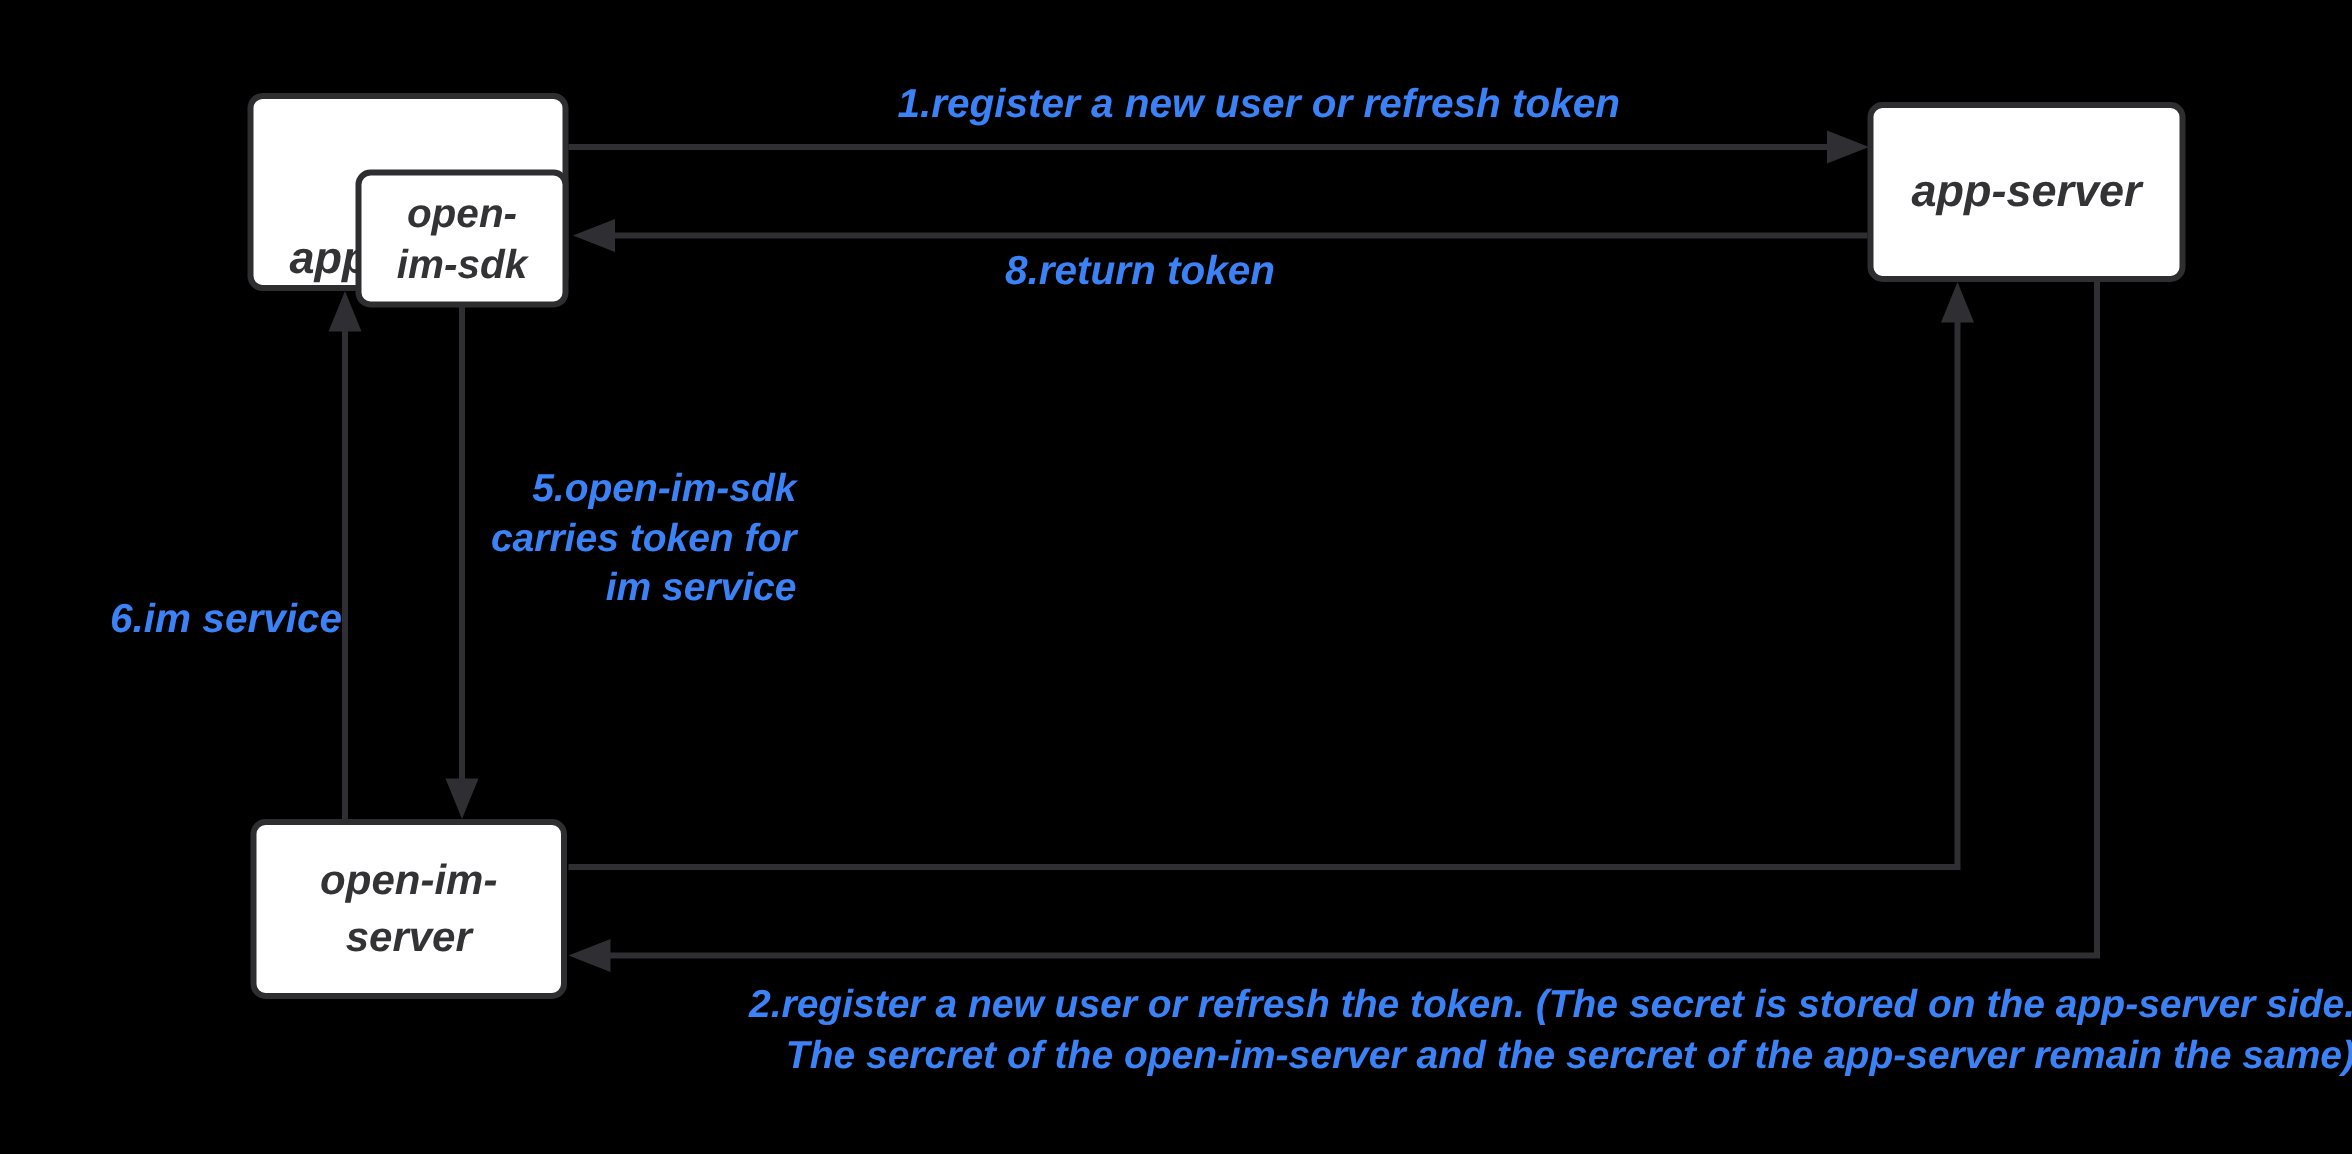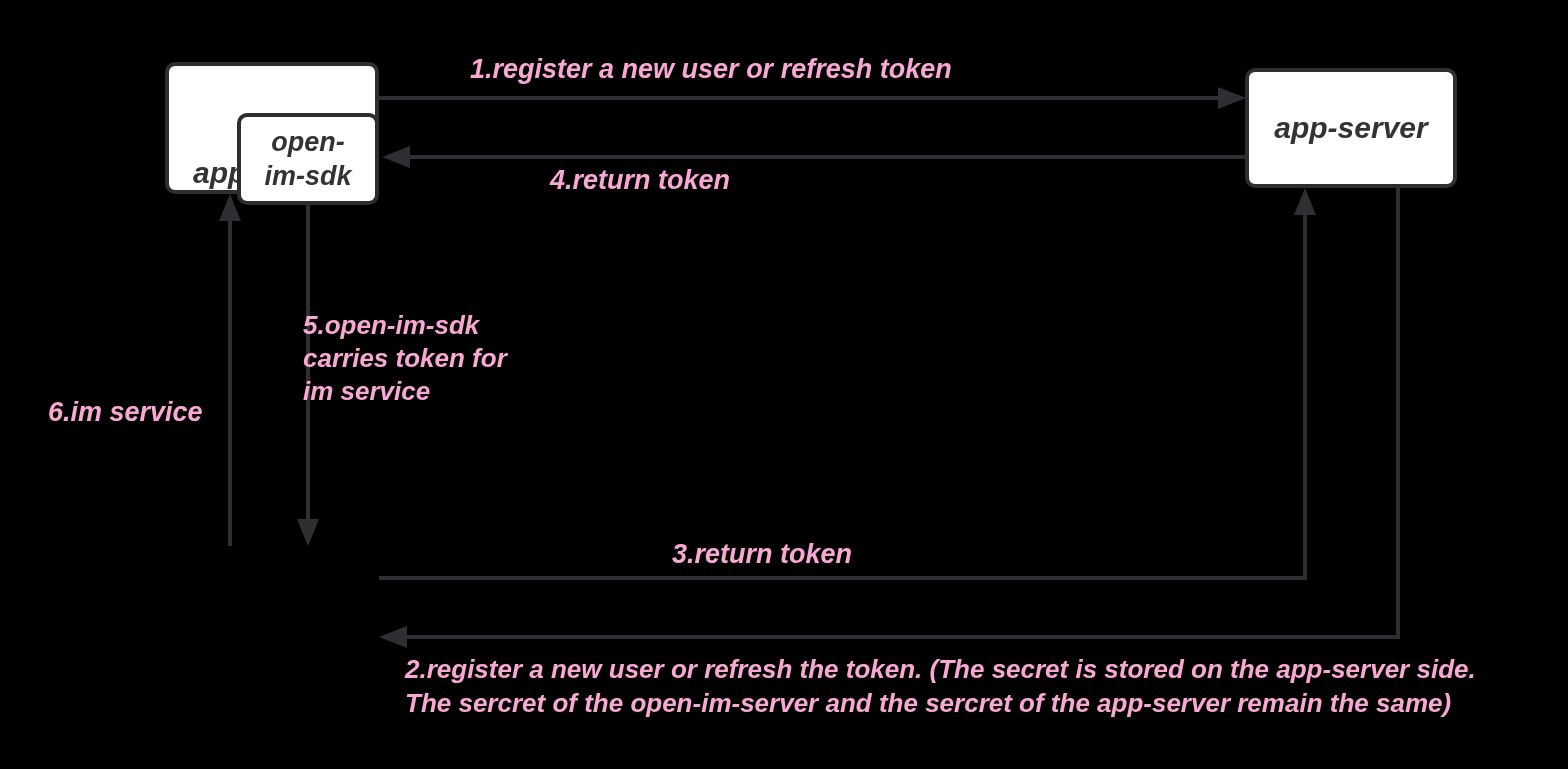--- a/index.html
+++ b/index.html
@@ -66,24 +66,24 @@
     font-size: 30px;
     justify-content: center;
   }
   .node-open-im-server {
     left: 167px; top: 546px; width: 211px; height: 120px;
     font-size: 28px;
     line-height: 38px;
   }
   .edge-label {
     position: absolute;
-    color: #f9a8d4;
+    color: #3b82f6;
     font-weight: bold;
     font-style: italic;
-    text-align: left;
+    text-align: right;
     white-space: pre-line;
   }
   .label-e1 { left: 470px; top: 54px;  width: 610px;  font-size: 27px; }
   .label-e4 { left: 550px; top: 165px; width: 300px;  font-size: 27px; }
   .label-e5 { left: 303px; top: 309px; width: 228px;  font-size: 26px; line-height: 33px; }
   .label-e6 { left: 48px;  top: 353px; width: 180px;  font-size: 27px; margin-top: 44px; }
   .label-e3 { left: 672px; top: 539px; width: 306px;  font-size: 27px; }
   .label-e2 { left: 405px; top: 652px; width: 1165px; font-size: 26px; line-height: 34px; }
 </style>
 </head>
@@ -118,29 +118,32 @@
 
   <div class="node node-open-im-sdk">
     <span class="node-label">open-
 im-sdk</span>
   </div>
 
   <div class="node node-app-server">
     <span class="node-label">app-server</span>
   </div>
 
+  <div class="node node-open-im-server">
+    <span class="node-label">open-im-
+server</span>
+  </div>
 
   <div class="edge-label label-e1">1.register a new user or refresh token</div>
 
-  <div class="edge-label label-e4">4.return token</div>
+  <div class="edge-label label-e4">8.return token</div>
 
   <div class="edge-label label-e5">5.open-im-sdk
 carries token for
 im service</div>
 
   <div class="edge-label label-e6">6.im service</div>
 
-  <div class="edge-label label-e3">3.return token</div>
 
   <div class="edge-label label-e2">2.register a new user or refresh the token. (The secret is stored on the app-server side.
 The sercret of the open-im-server and the sercret of the app-server remain the same)</div>
 
 </div>
 
 </body></html>

